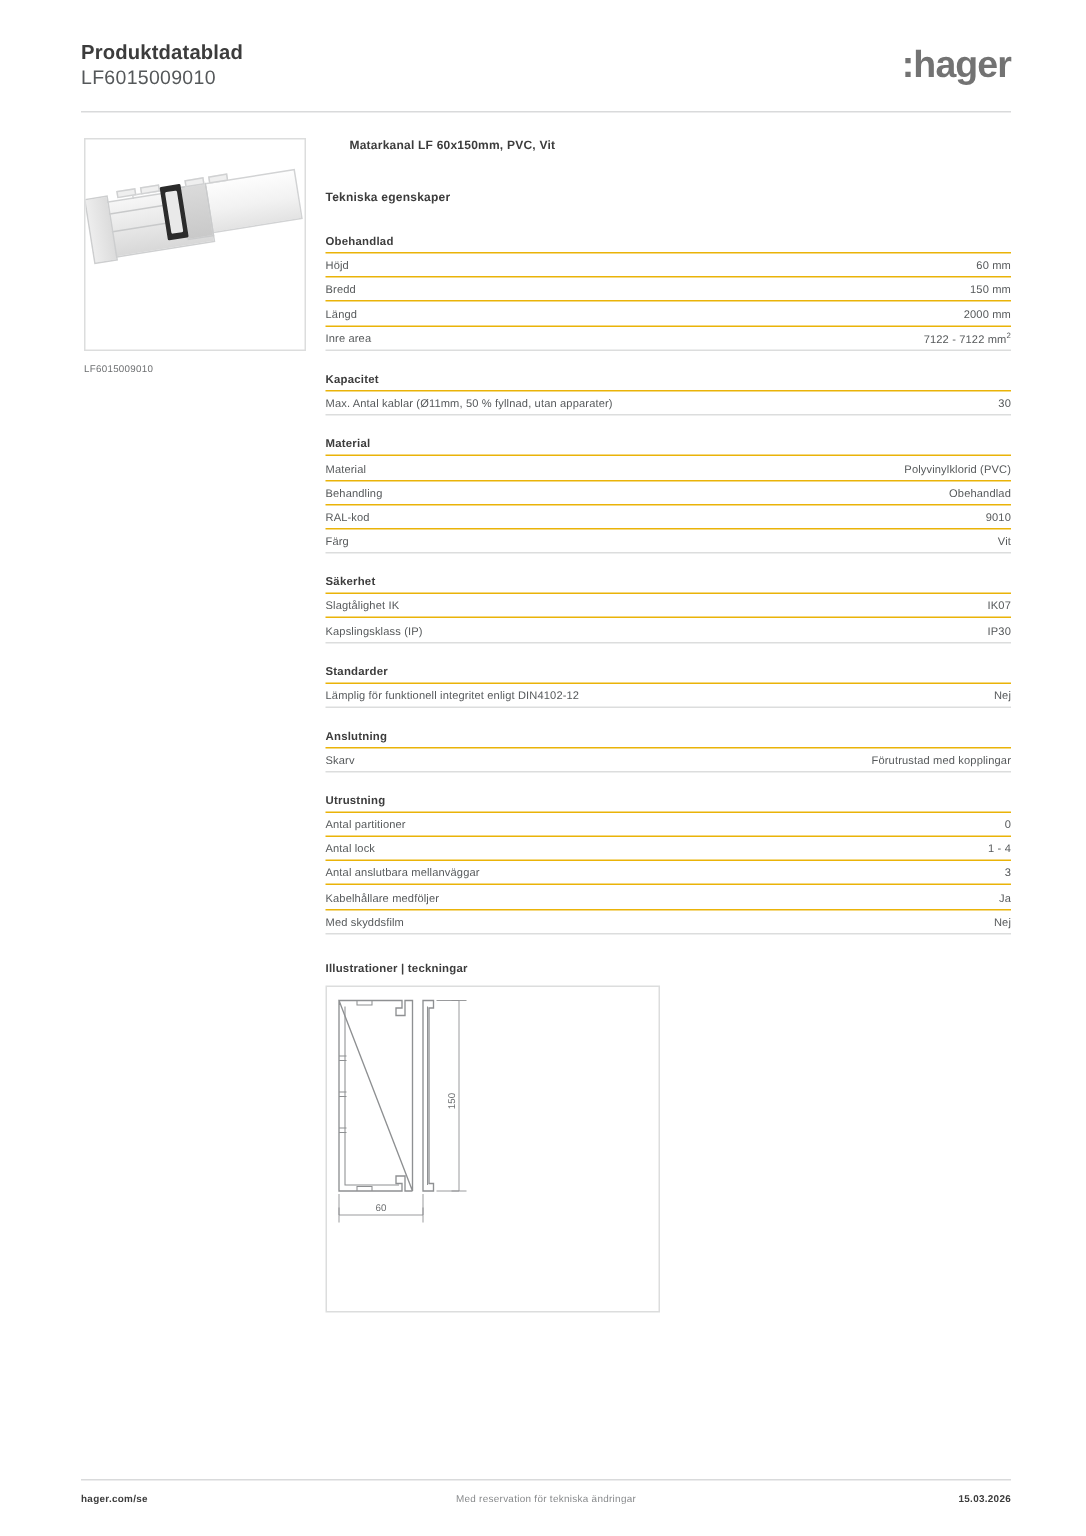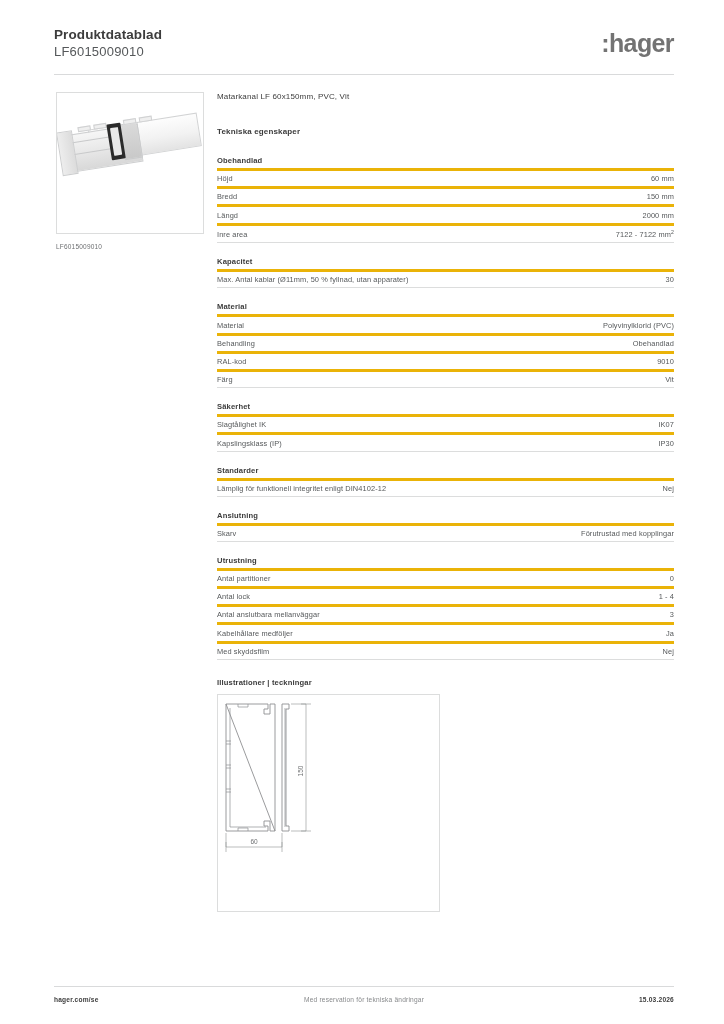--- a/index.html
+++ b/index.html
@@ -176,24 +176,24 @@
 
   
   .content {
     position: absolute;
     left: 217px;
     top: 92px;
     width: 457px;
   }
   .product-name {
     font-size: 8px;
-    font-weight: normal;
+    font-weight: bold;
     color: #3c3c3c;
     letter-spacing: 0.15px;
-    margin: 0 0 26px 0;
+    margin: 0 0 26px 16px;
   }
   .tech-heading {
     font-size: 8px;
     font-weight: bold;
     color: #3c3c3c;
     letter-spacing: 0.15px;
     margin: 0 0 20px 0;
   }
 
   .group { margin-bottom: 14px; }
@@ -201,21 +201,21 @@
     font-size: 7.6px;
     font-weight: bold;
     color: #3c3c3c;
     letter-spacing: 0.15px;
     padding-bottom: 3px;
   }
   .spec-row {
     display: flex;
     justify-content: space-between;
     align-items: baseline;
-    border-top: 3px solid #eab308;
+    border-top: 1px solid #eab308;
     padding: 3.2px 0 3.0px 0;
     font-size: 7.4px;
     color: #55585a;
     letter-spacing: 0.1px;
   }
   .spec-row:last-child { border-bottom: 1px solid #dcdddd; }
   .spec-label { flex: 1 1 auto; padding-right: 10px; }
   .spec-value { flex: 0 0 auto; text-align: left; white-space: nowrap; }
   .spec-value sup { font-size: 5.2px; vertical-align: super; }
 

